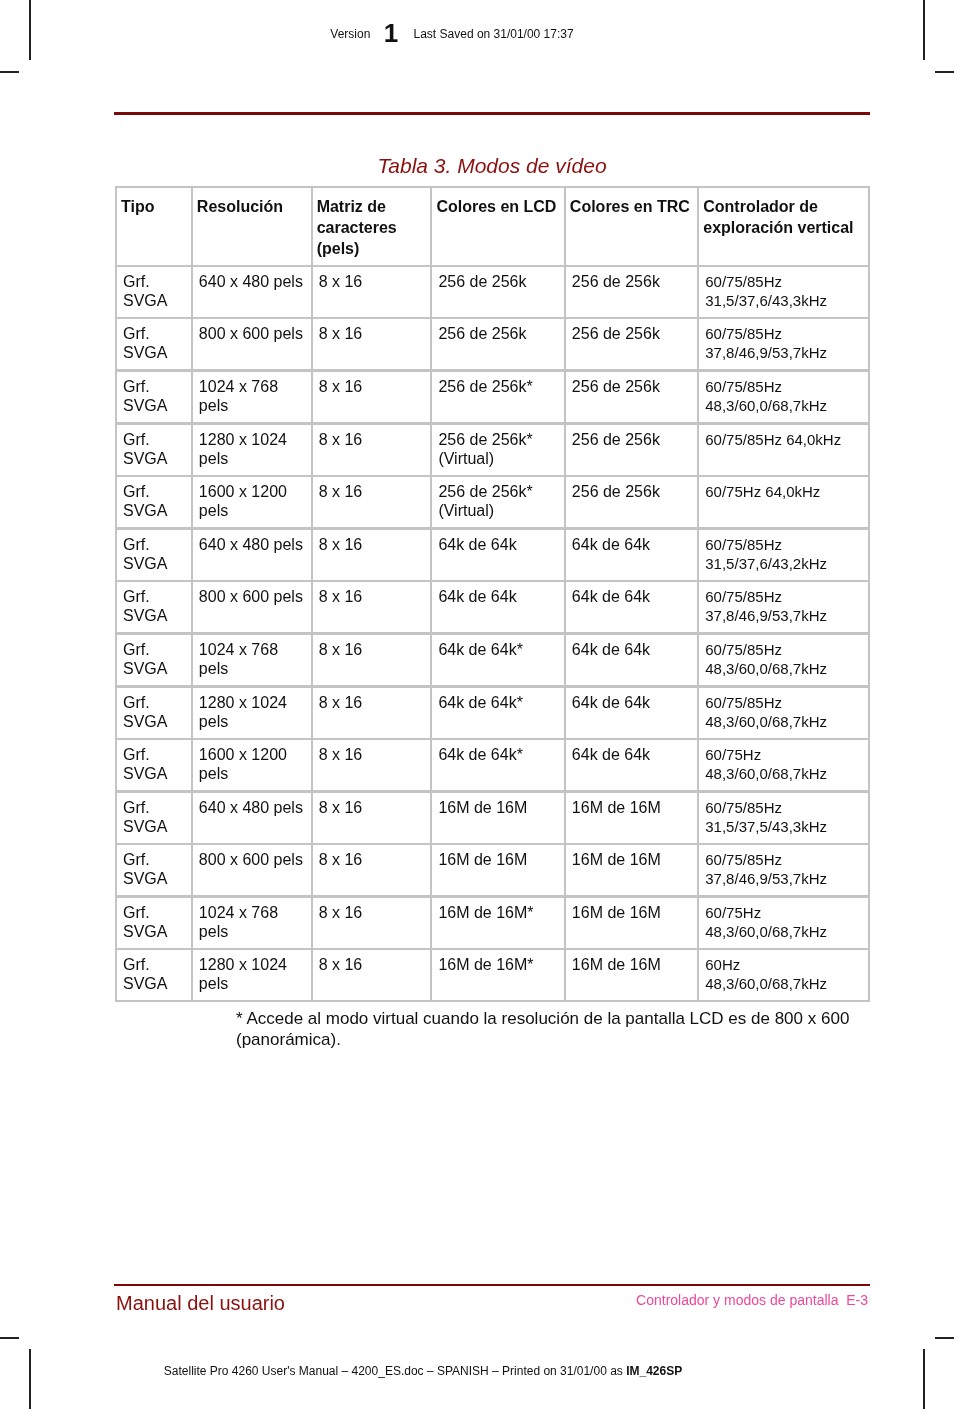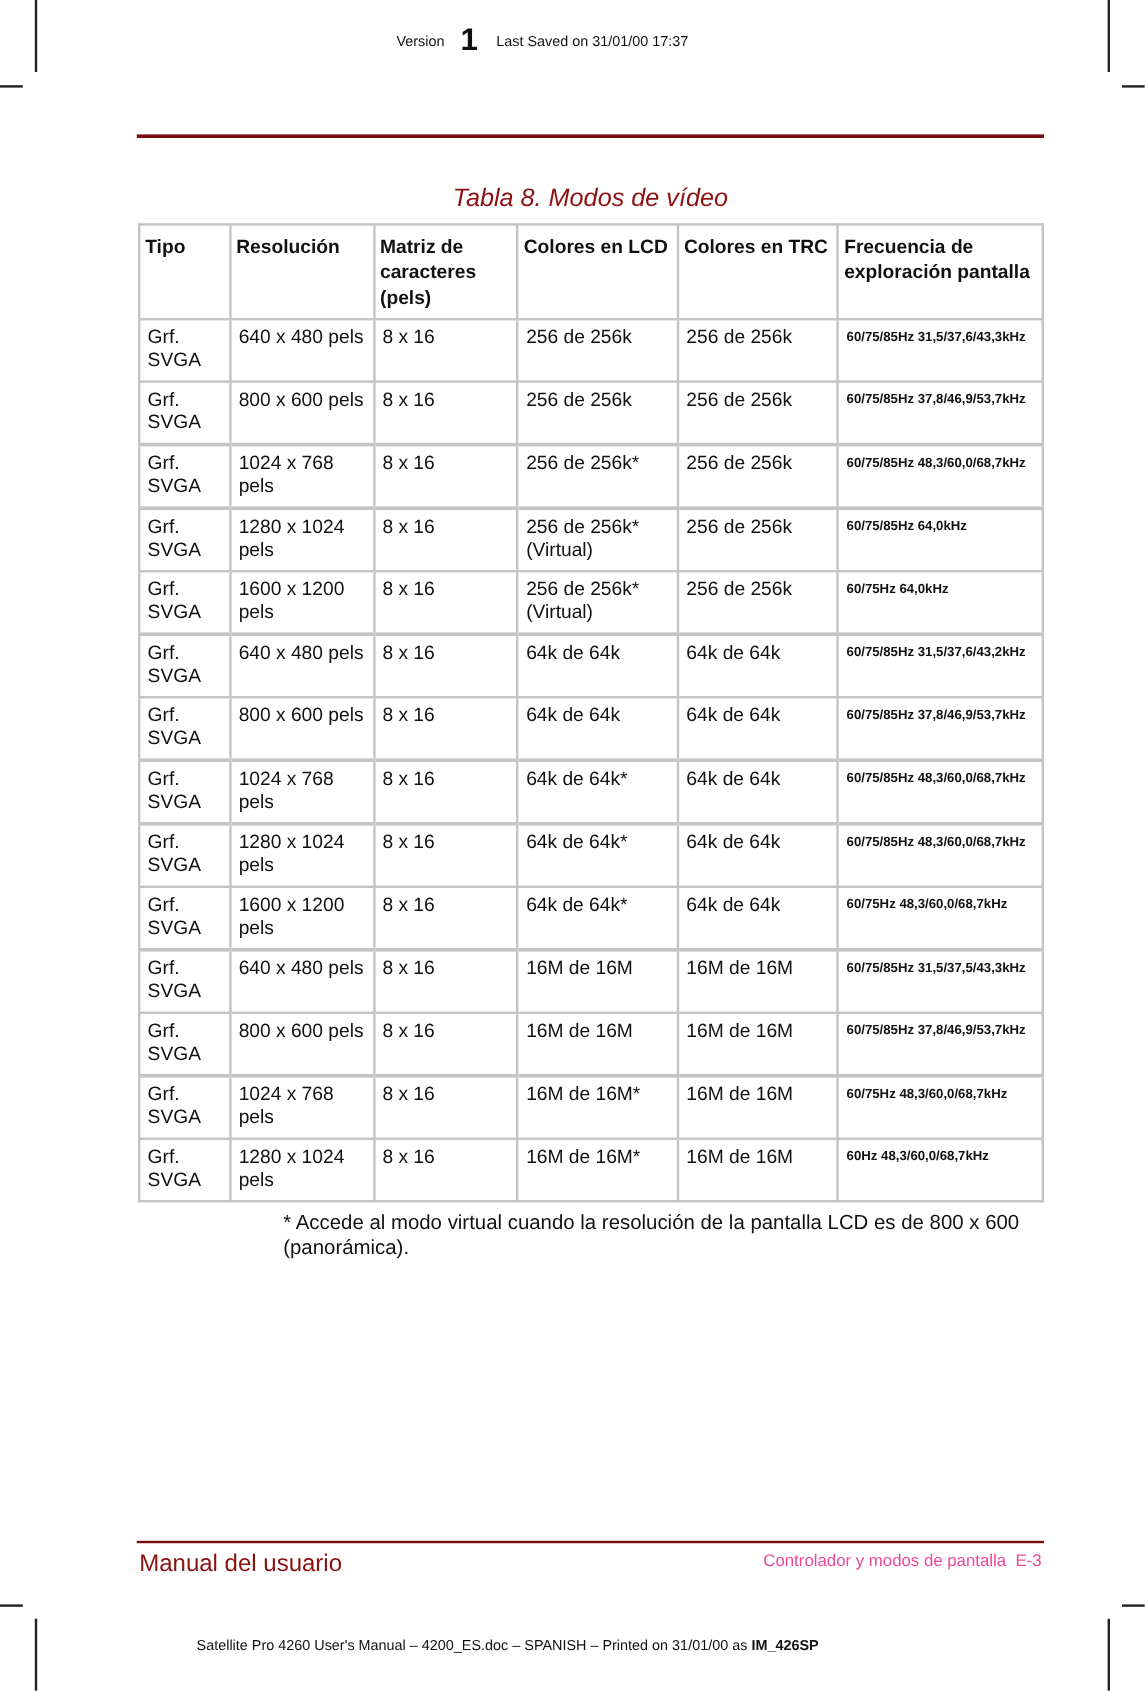--- a/index.html
+++ b/index.html
@@ -10,21 +10,21 @@
              font-size: 12px; color: #111; }
   .topmeta .ver-num { font-size: 26px; font-weight: bold; margin: 0 12px 0 10px; vertical-align: -4px; }
   .rule-top { position: absolute; left: 114px; top: 112px; width: 756px; height: 3px; background: #7a0a0a; }
   .caption { position: absolute; top: 154px; left: 114px; width: 756px; text-align: center;
              font-size: 21px; font-style: italic; color: #8b1010; }
   table.modes { position: absolute; top: 186px; left: 115px; width: 755px; border-collapse: collapse;
                 font-size: 16px; }
   table.modes th, table.modes td { border: 2px solid #c4c4c4; vertical-align: top; text-align: left; }
   table.modes th { font-weight: bold; padding: 8px 4px 6px 4px; line-height: 21px; height: 63px; margin-top: 32px; }
   table.modes td { padding: 5px 6px 4px 6px; line-height: 19px; height: 41px; }
-  table.modes td.freq { font-size: 11px; font-weight: bold; }
+  table.modes td.freq { font-size: 15px; }
   table.modes tr.grp td { border-top-width: 3px; }
   .note { position: absolute; top: 1008px; left: 236px; width: 620px; font-size: 17px; line-height: 21px; }
   .rule-bot { position: absolute; left: 114px; top: 1284px; width: 756px; height: 2px; background: #7a0a0a; }
   .foot-left { position: absolute; top: 1292px; left: 116px; font-size: 20px; color: #8b1010; }
   .foot-right { position: absolute; top: 1292px; right: 86px; font-size: 14px; color: #ec4899; }
   .printline { position: absolute; top: 1364px; left: 0; width: 846px; text-align: center; font-size: 12px; }
   .printline b { font-weight: bold; }
 </style>
 </head>
 <body>
@@ -39,39 +39,39 @@
 <div class="crop" style="left:935px;top:1337px;width:19px;height:2px;"></div>
 
 <div class="topmeta">
   <span>Version</span>
   <span class="ver-num">1</span>
   <span>Last Saved on 31/01/00 17:37</span>
 </div>
 
 <div class="rule-top"></div>
 
-<div class="caption">Tabla 8. Modos de vídeo</div>
+<div class="caption">Tabla 3. Modos de vídeo</div>
 
 <table class="modes">
   <colgroup>
     <col style="width:76px">
       <col style="width:120px">
       <col style="width:120px">
     <col style="width:134px">
       <col style="width:134px">
       <col style="width:171px">
   </colgroup>
   <thead>
     <tr>
       <th>Tipo</th>
       <th>Resolución</th>
       <th>Matriz de caracteres (pels)</th>
       <th>Colores en LCD</th>
       <th>Colores en TRC</th>
-      <th>Frecuencia de exploración pantalla</th>
+      <th>Controlador de exploración vertical</th>
     </tr>
   </thead>
   <tbody>
     <tr>
       <td>Grf. SVGA</td>
       <td>640 x 480 pels</td>
       <td>8 x 16</td>
       <td>256 de 256k</td>
       <td>256 de 256k</td>
       <td class="freq">60/75/85Hz 31,5/37,6/43,3kHz</td>

